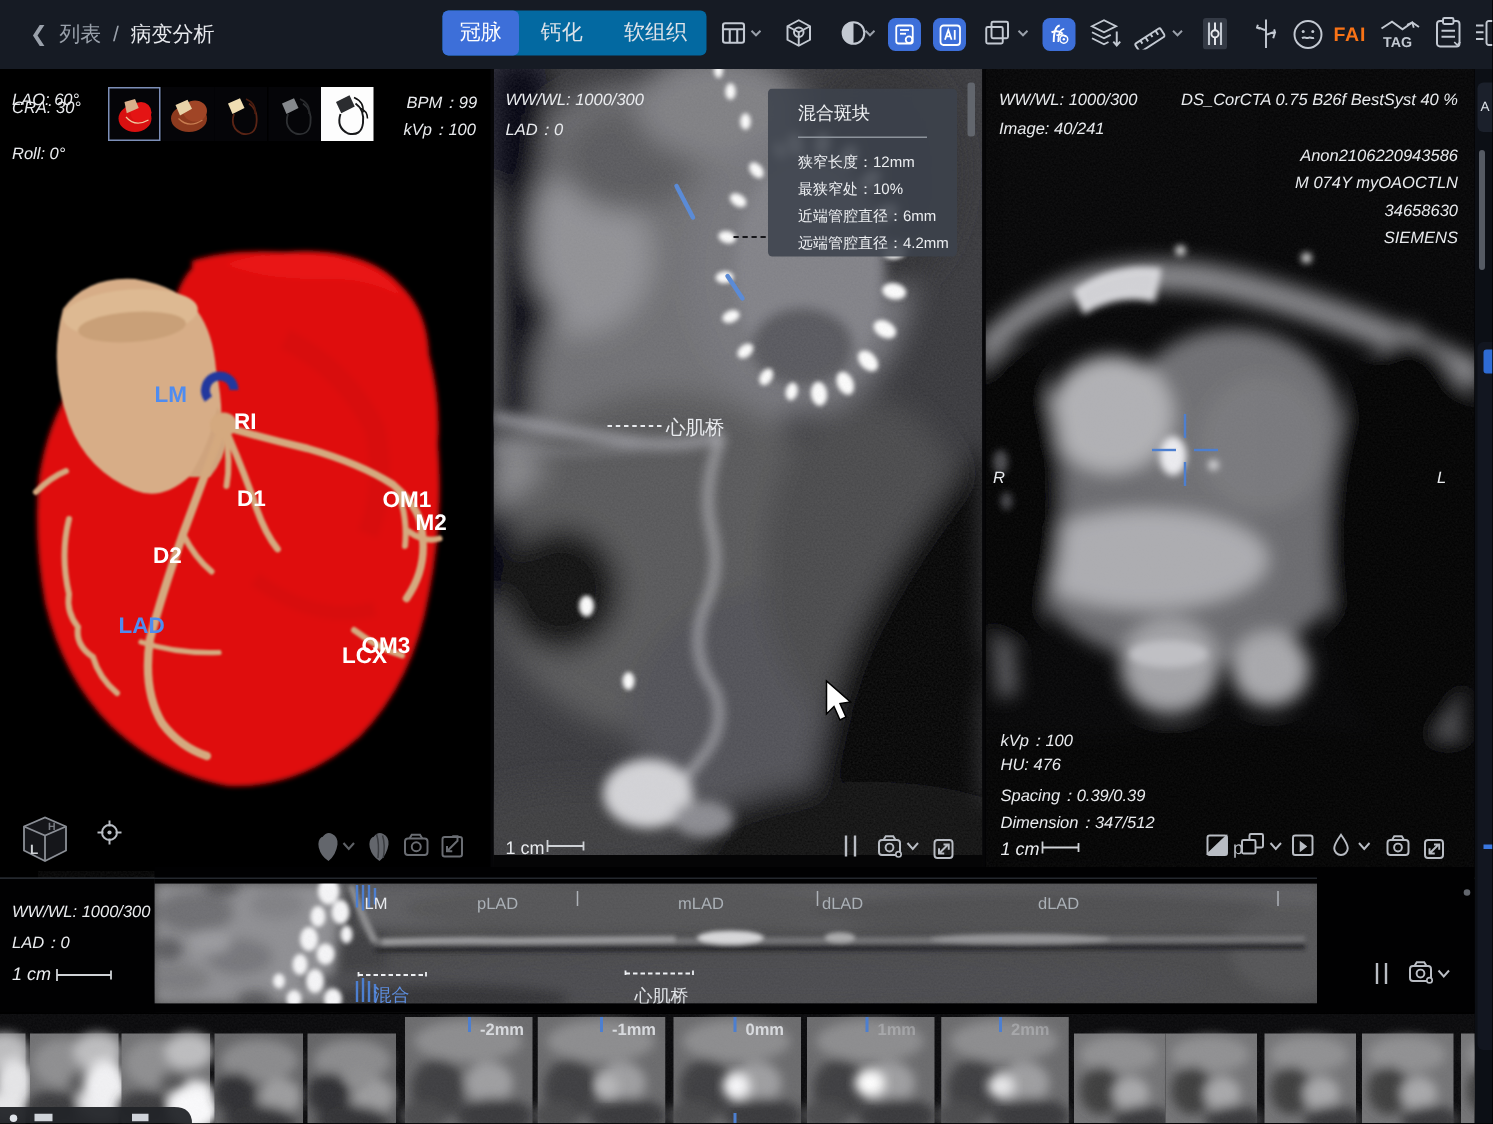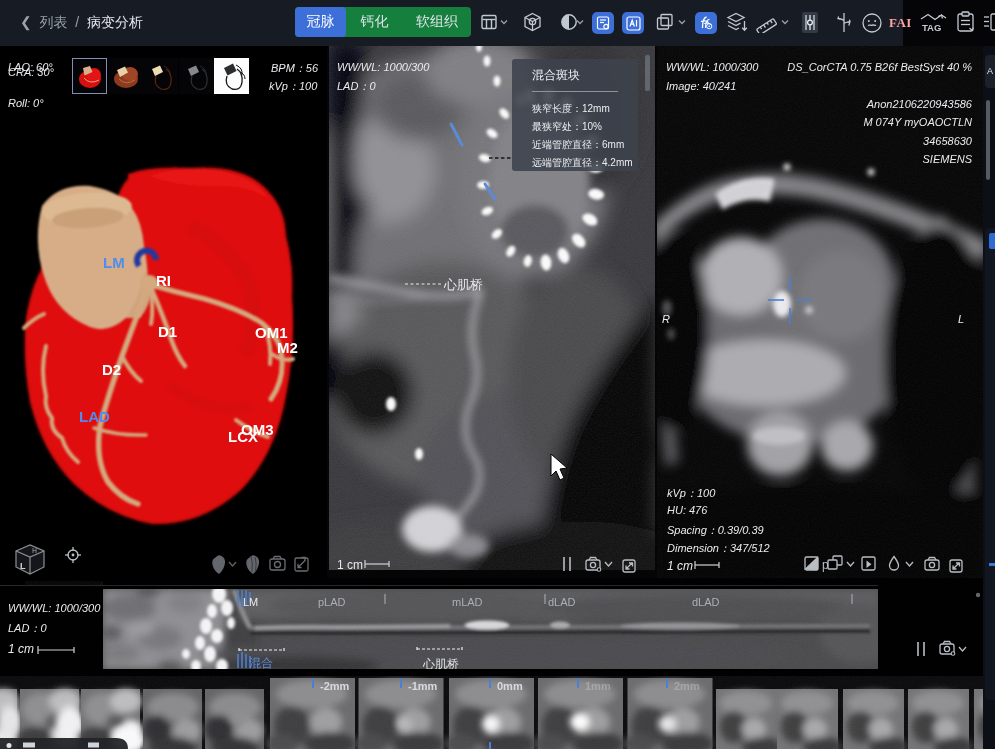--- a/index.html
+++ b/index.html
@@ -1,35 +1,35 @@
 <!DOCTYPE html>
 <html><head>
 <meta charset="utf-8">
 <style>
   * { margin:0; padding:0; box-sizing:border-box; }
   html,body { width:995px; height:749px; background:#000; overflow:hidden;
     font-family:"Liberation Sans", sans-serif; }
   .abs { position:absolute; }
   #app { position:relative; width:995px; height:749px; background:#050507; }
   
-  #toolbar { position:absolute; left:0; top:0; width:903px; height:46px;
+  #toolbar { position:absolute; left:0; top:0; width:995px; height:46px;
     background:#161b24; }
   #crumb { position:absolute; left:20px; top:14px; color:#b6bcc6; font-size:14px; }
   #crumb .lt { color:#9aa1ab; }
   #crumb .cur { color:#e8eaee; }
   #tabs { position:absolute; left:295px; top:7px; width:176px; height:30px;
-    background:#15803d; border-radius:4px; display:flex; }
+    background:#0369a1; border-radius:4px; display:flex; }
   .tab { display:flex; align-items:center; justify-content:center;
     color:#dfe3e9; font-size:14px; }
   .tab.on { background:#3d6fd9; border-radius:4px; color:#fff; }
   .tbi { position:absolute; top:12px; width:22px; height:22px; display:flex;
     align-items:center; justify-content:center; color:#c3c9d2; }
   .tbi.blue { background:#3d6fd9; border-radius:5px; color:#fff; }
   .chev { position:absolute; top:20px; width:8px; height:5px; }
-  .tbtxt { position:absolute; top:15px; color:#fca5a5; font-size:13px; font-weight:bold; letter-spacing:.5px;font-family:Liberation Serif, serif;}
+  .tbtxt { position:absolute; top:15px; color:#f97316; font-size:13px; font-weight:bold; letter-spacing:.5px;}
   
   .vp { position:absolute; top:46px; height:532px; background:#000; overflow:hidden; }
   #vpL { left:0; width:327px; }
   #vpM { left:329px; width:326px; }
   #vpR { left:657px; width:326px; }
   #sidebar { position:absolute; left:983px; top:46px; width:12px; height:703px;
     background:#0c0f15; }
   .olay { position:absolute; color:#e9ebee; font-size:11px; white-space:nowrap;font-style:italic; }
   #thumbs { display:flex; }
   .th { width:35px; height:36px; background:#050508; margin-right:0.5px; position:relative; overflow:hidden; }
@@ -241,21 +241,21 @@
         <rect x="270" y="513" width="15" height="11" rx="2"></rect>
         <path d="M273 513 l1.5 -2.5 h5.5 l1.5 2.5"></path>
         <circle cx="277.5" cy="518.5" r="3"></circle>
         <rect x="295" y="512" width="13" height="13" rx="1.5"></rect>
         <path d="M298 521.5 l7 -7 M298 518 l0 3.5 l3.5 0 M305 515 l0 -3.5 l-3.5 0"></path>
       </g>
     </svg>
     <div class="olay" style="left:8px;top:15px">LAO: 60°</div>
     <div class="olay" style="left:8px;top:20px">CRA: 30°</div>
     <div class="olay" style="left:8px;top:51px">Roll: 0°</div>
-    <div class="olay" style="left:271px;top:15px">BPM：56</div>
+    <div class="olay" style="left:271px;top:15px">BPM：99</div>
     <div class="olay" style="left:269px;top:33px">kVp：100</div>
     <div id="thumbs" class="abs" style="left:72px;top:12px">
       <div class="th sel">
           <svg width="33" height="34" viewBox="0 0 33 34">
             <ellipse cx="17" cy="20" rx="11" ry="9" fill="#d81010"></ellipse>
             <ellipse cx="21" cy="16" rx="7" ry="7" fill="#e41414"></ellipse>
             <path d="M10 9 l7 -2 l2.5 6 l-8 3.5 Z" fill="#d9b08c"></path>
             <path d="M11 19 q6 7 15 2" stroke="#f0c9a0" stroke-width="0.8" fill="none"></path>
           </svg>
         </div>

